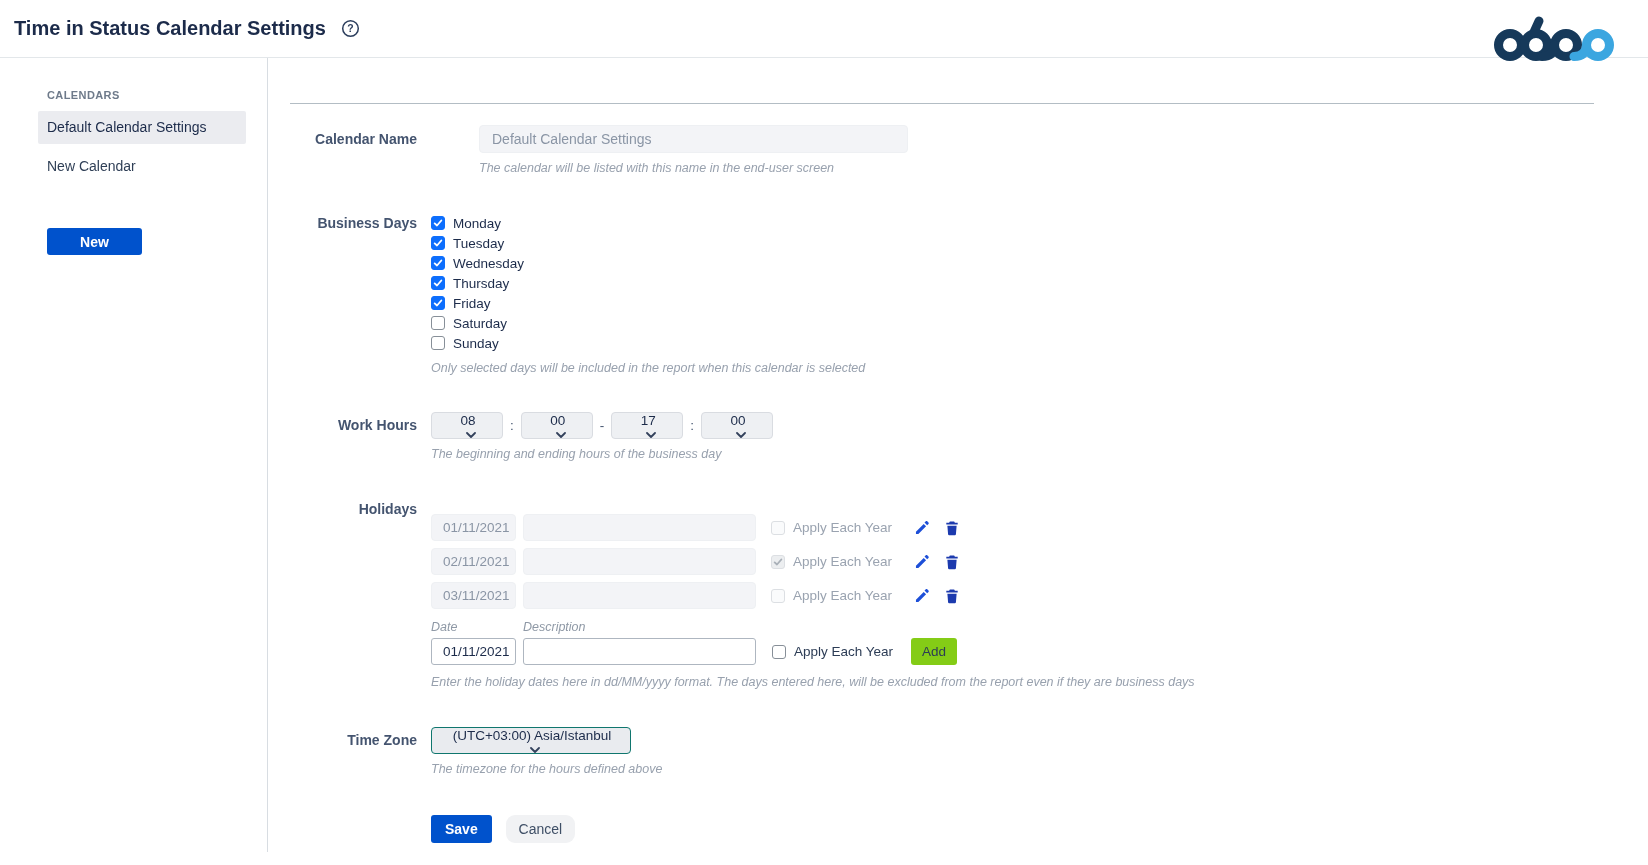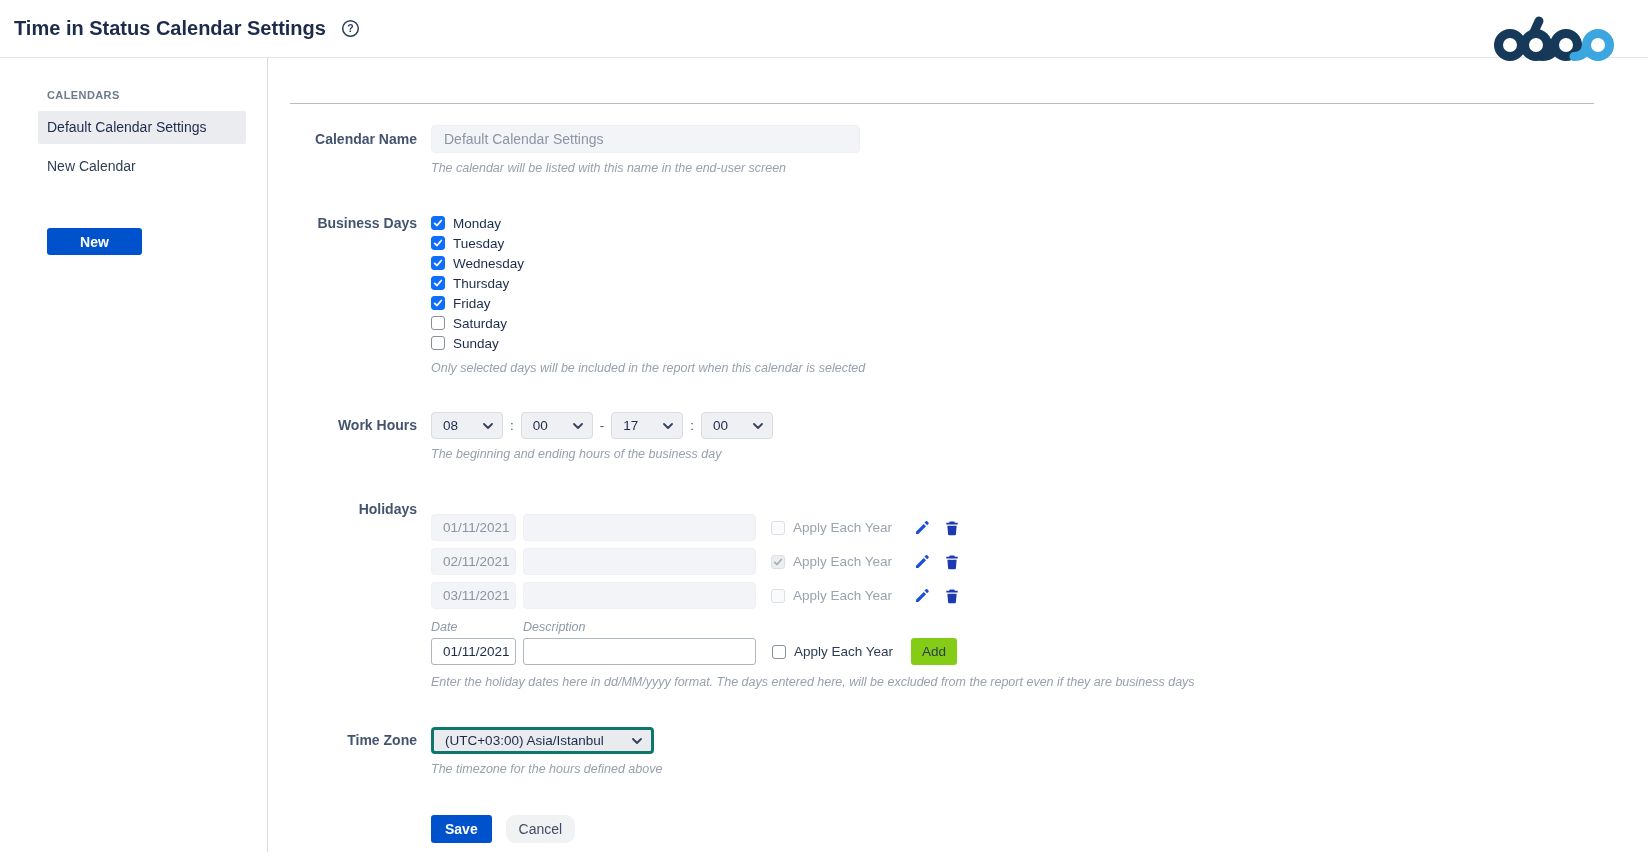--- a/index.html
+++ b/index.html
@@ -36,21 +36,21 @@
   .main-divider { border-top:1px solid #b3bdc4; margin:45px 54px 0 22px; }
 
   
   .form { padding-left:13px; }
   .row { display:flex; }
   .row-label { width:136px; min-width:136px; margin-right:14px; text-align:right;
                font-weight:700; color:#44546f; font-size:14px; }
   .helper { font-style:italic; color:#98a1ae; font-size:12.5px; margin-top:8px; }
 
   
-  .row-calname { margin-top:21px; }
+  .row-calname { margin-top:21px;gap:48px; }
   .row-calname .row-label { padding-top:6px; }
   .input-disabled { background:#f3f4f7; border:1px solid #eef0f3; border-radius:4px;
                     color:#8a95a5; }
   .cal-input { width:429px; height:28px; display:flex; align-items:center; padding-left:12px; }
 
   
   .row-days { margin-top:38px; }
   .row-days .row-label { padding-top:2px; }
   .day-line { display:flex; align-items:center; height:20px; }
   .day-line .day-label { margin-left:8px; color:#1c2b4a; font-size:13.5px; }
@@ -64,21 +64,21 @@
   .cb.checked svg { visibility:visible; }
   .cb.dis { border-color:#dcdfe3; background:#fafbfc; cursor:default; }
   .cb.dis.checked { background:#eceef0; border-color:#dcdfe3; color:#a9b0b8; }
 
   
   .row-hours { margin-top:37px; align-items:flex-start; }
   .row-hours .row-label { padding-top:5px; }
   .hours-line { display:flex; align-items:center; }
   .sel { height:27px; display:inline-flex; align-items:center; justify-content:space-between;
          background:#eef0f3; border:1px solid #d9dce1; border-radius:4px;
-         padding:0 9px 0 11px; font-size:13.5px; color:#1c2b4a; cursor:pointer; }
+         padding:0 9px 0 11px; font-size:13.5px; color:#1c2b4a; cursor:pointer;flex-direction:column; }
   .sel.hour { width:72px; }
   .sel svg { width:10px; height:6px; margin-left:6px; color:#33415c; }
   .sep { margin:0 7px; color:#44546f; font-size:13.5px; }
 
   
   .row-holidays { margin-top:40px; }
   .row-holidays .row-label { padding-top:0; }
   .holiday-rows { margin-top:13px; }
   .hrow { display:flex; align-items:center; height:27px; margin-bottom:7px; }
   .h-date { width:85px; height:27px; display:flex; align-items:center;
@@ -102,21 +102,21 @@
   .new-apply { margin-left:16px; display:flex; align-items:center; }
   .new-apply .apply-label { margin-left:8px; font-size:13.5px; color:#2c3c55; }
   .add-btn { margin-left:18px; height:27px; padding:0 11px; background:#84cc16;
              border:none; border-radius:3px; font-size:13.5px; color:#2c3c55;
              font-family:inherit; cursor:pointer; }
   .holiday-helper { margin-top:10px; }
 
   
   .row-tz { margin-top:38px; align-items:flex-start; }
   .row-tz .row-label { padding-top:5px; }
-  .sel.tz { width:223px; background:#e9ebef; border:3px solid #0f766e; }
+  .sel.tz { width:200px; background:#e9ebef; border:1px solid #0f766e; }
 
   
   .row-actions { margin-top:39px; }
   .save-btn { height:28px; padding:0 14px; background:#0052cc; color:#fff;
               font-weight:700; font-size:14px; border:none; border-radius:3px;
               font-family:inherit; cursor:pointer; }
   .cancel-btn { margin-left:10px; height:28px; padding:0 13px; background:#f1f2f4;
                 color:#3f4f66; font-size:14px; border:none; border-radius:9px;
                 font-family:inherit; cursor:pointer; }
 </style>

